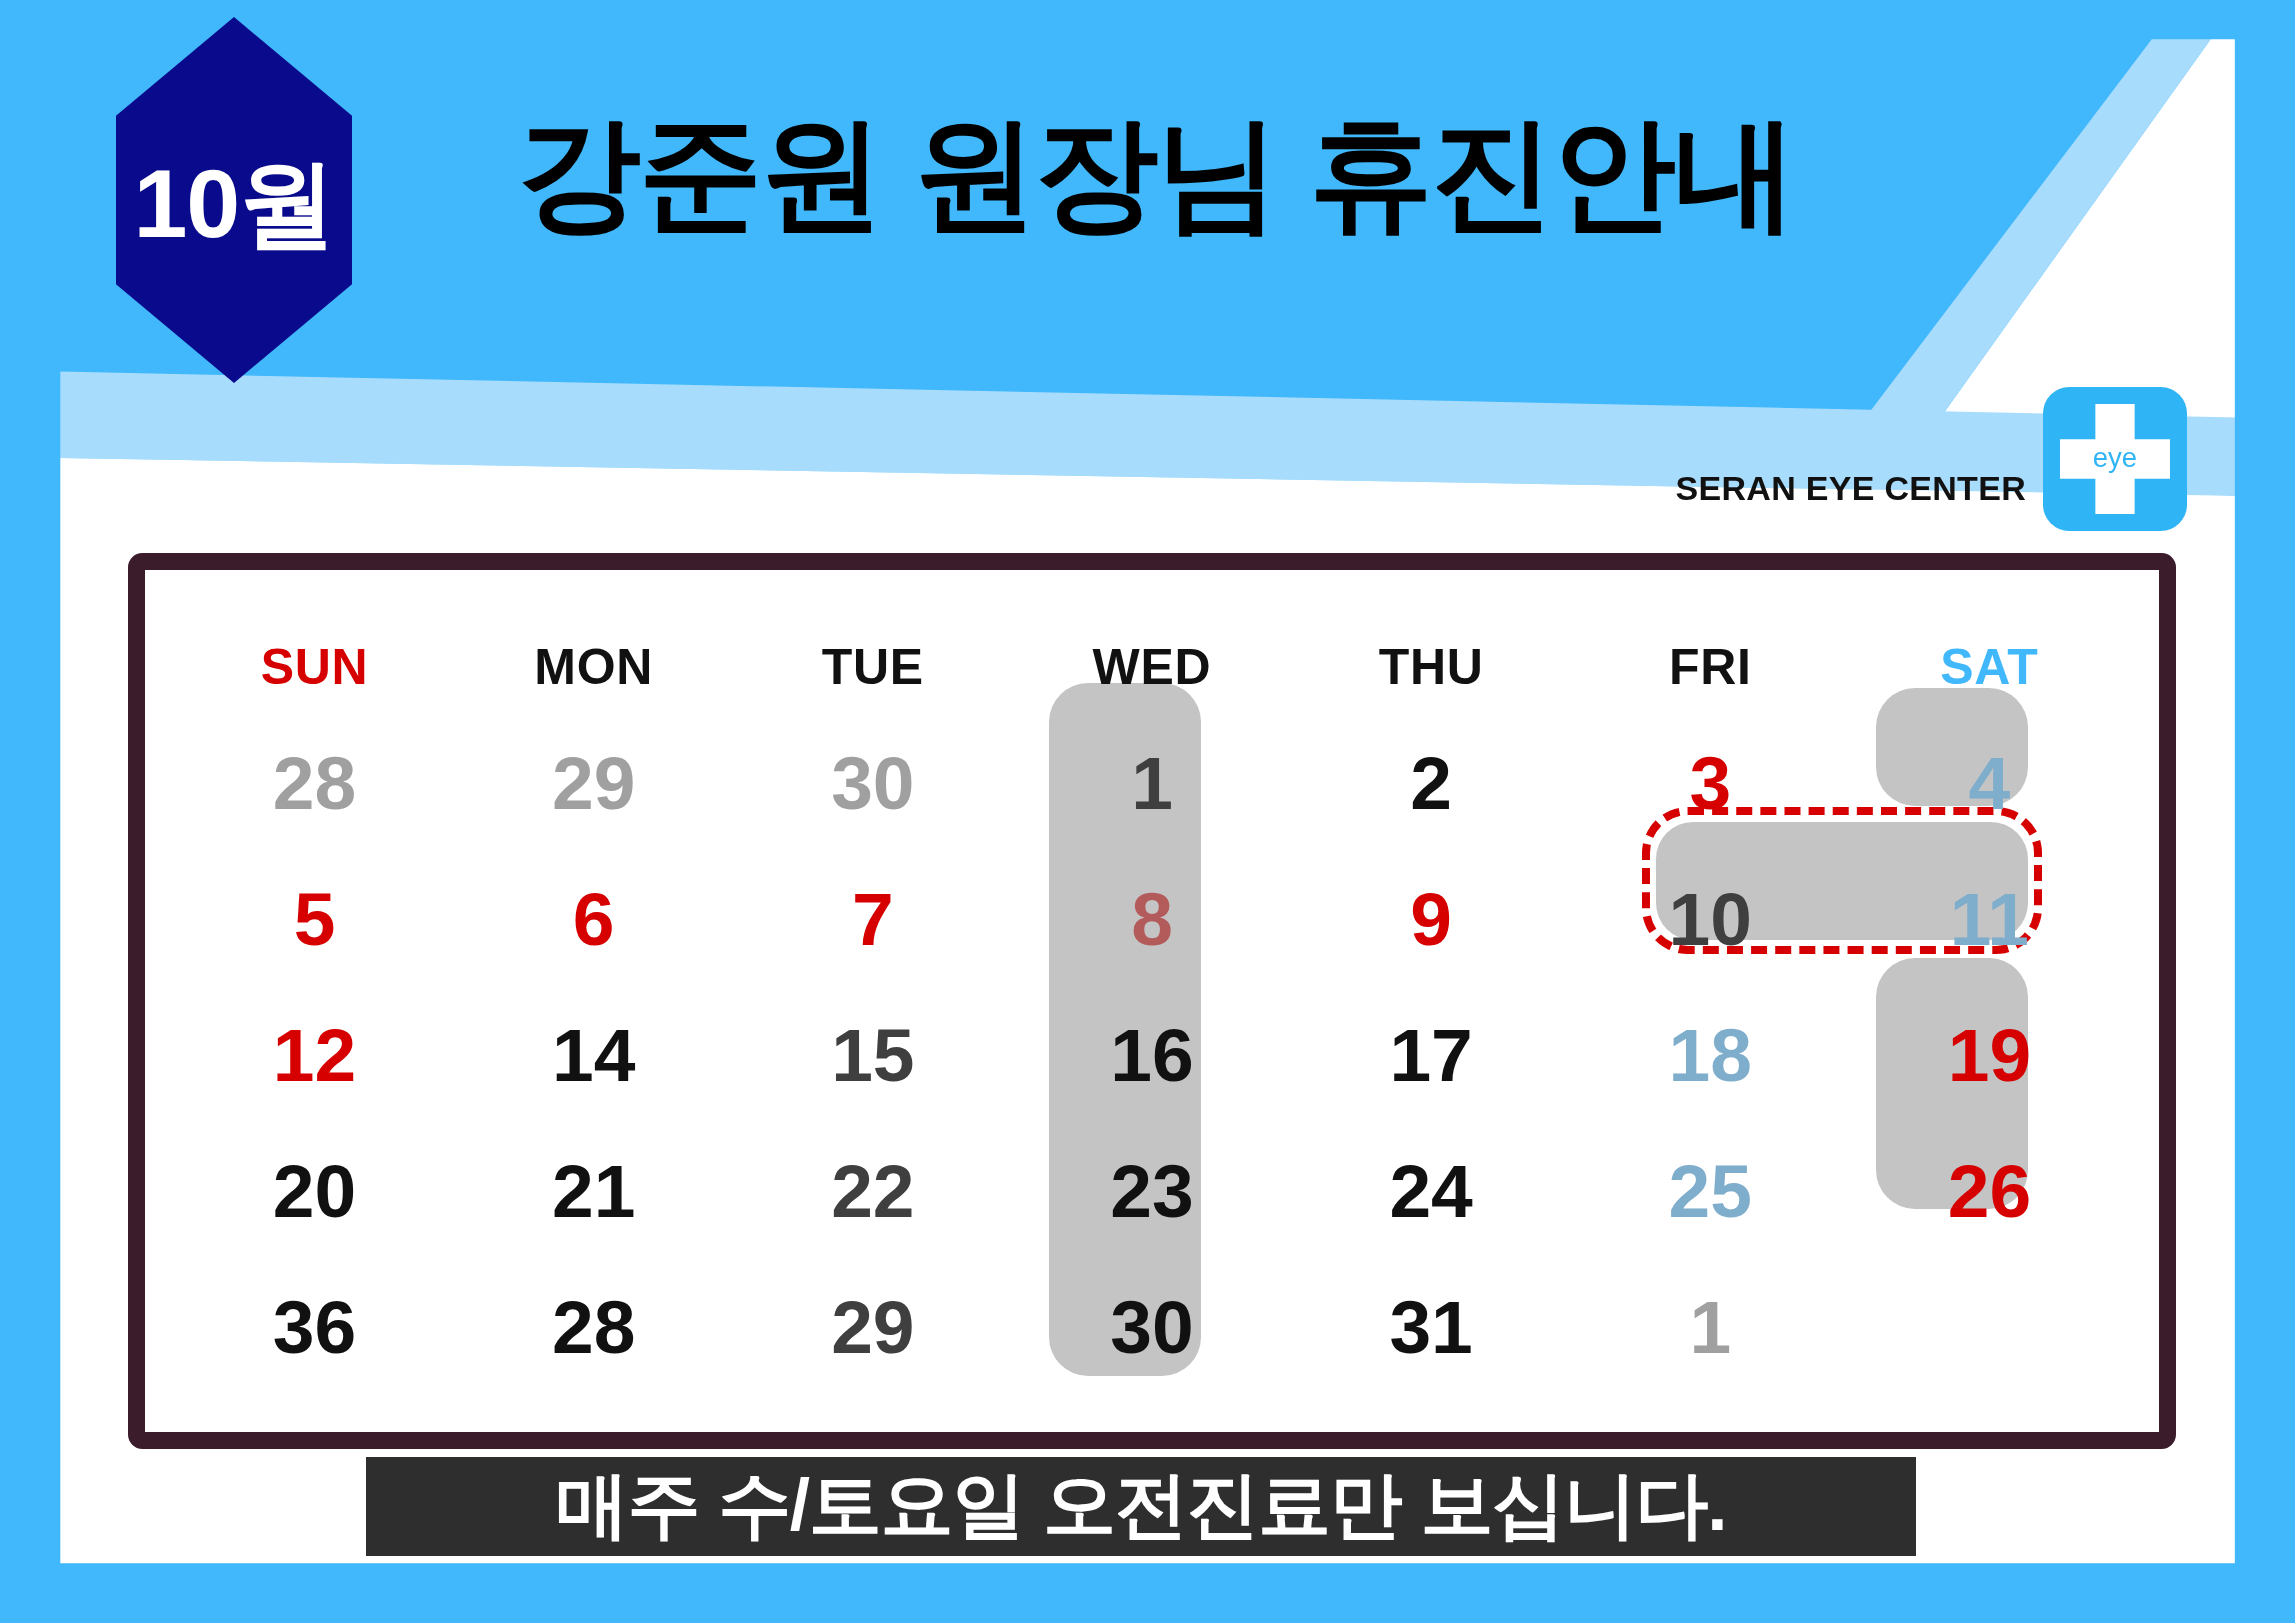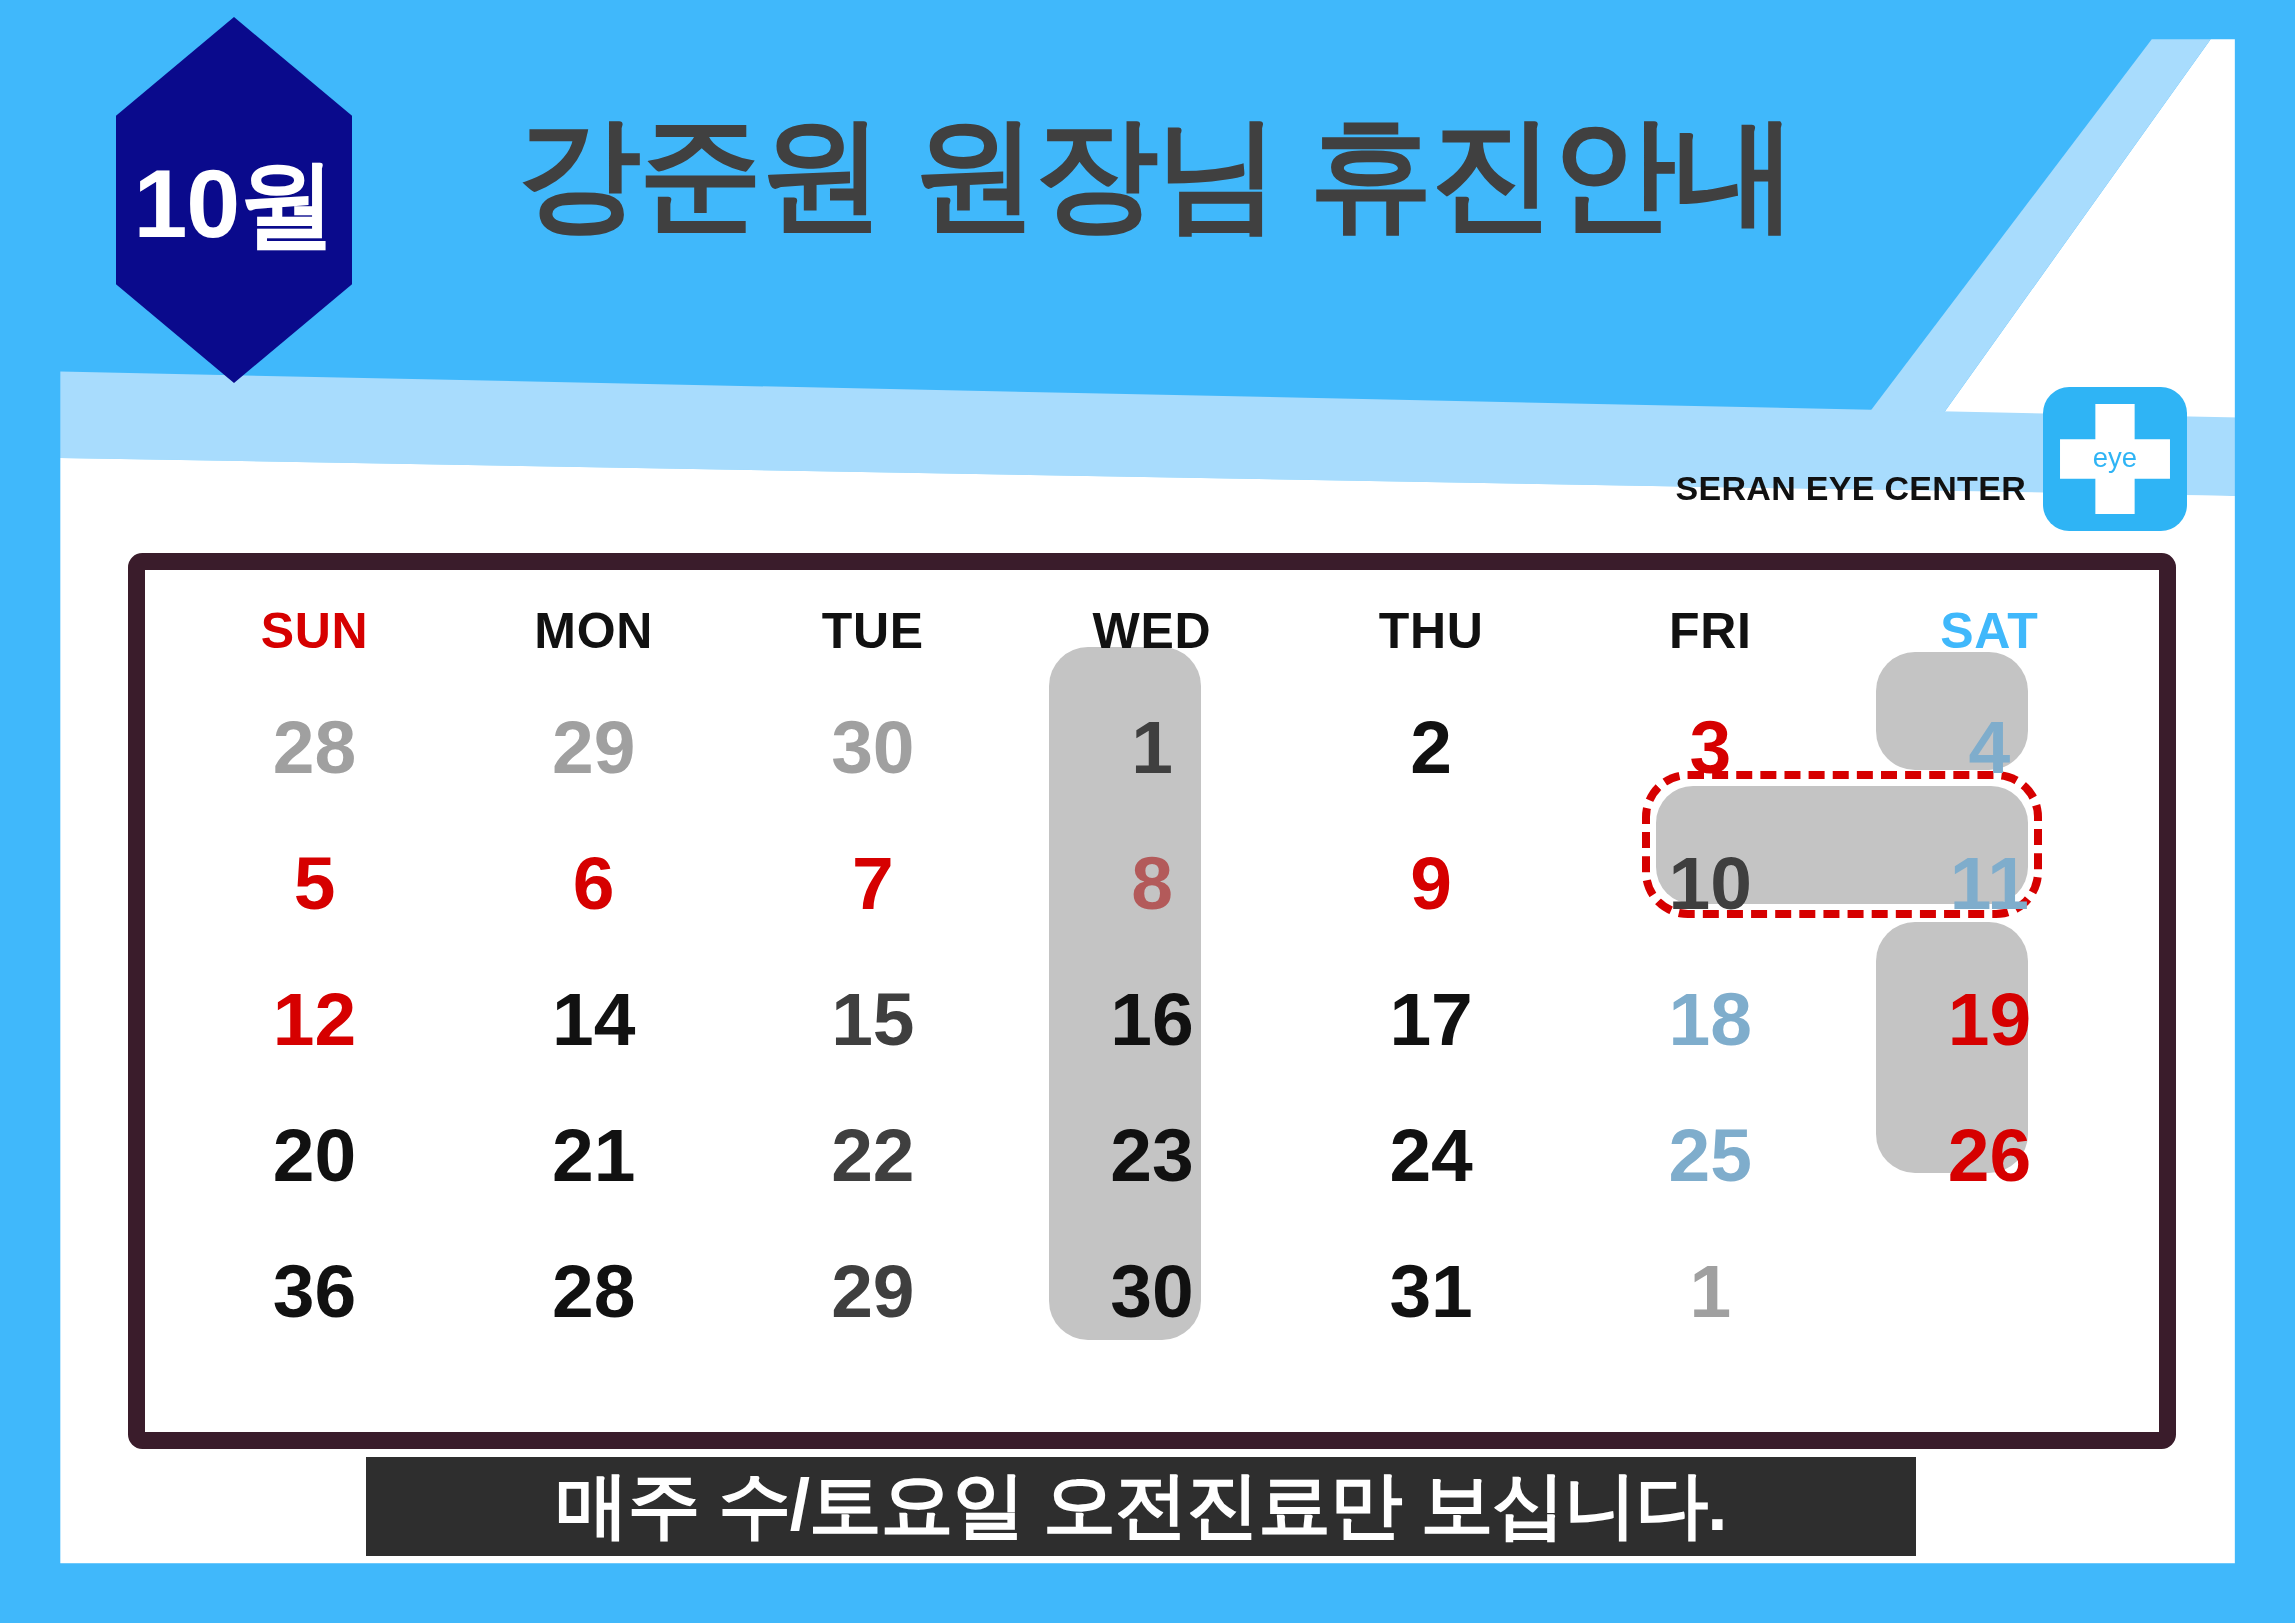--- a/index.html
+++ b/index.html
@@ -58,21 +58,21 @@
     font-weight: 700;
     letter-spacing: -1.3px;
     line-height: 1;
     transform: translateY(2.6px);
   }
 
   #poster-title {
     position: absolute;
     left: 517px;
     top: 105px;
-    color: #404040;
+    color: #000000;
     font-size: 124px;
     font-weight: 700;
     letter-spacing: -2.6px;
     line-height: 1.1;
     white-space: nowrap;
   }
 
   
   #brand {
     position: absolute;
@@ -107,20 +107,21 @@
     border-radius: 14.4px;
     background: #ffffff;
     box-sizing: border-box;
     overflow: hidden;
   }
 
   #calendar-inner {
     position: relative;
     width: 100%;
     height: 100%;
+    margin-top: 36px;
   }
 
   
   .pill {
     position: absolute;
     background: #c4c4c4;
     border-radius: 39px;
     z-index: 1;
   }
   .dashed-frame {

